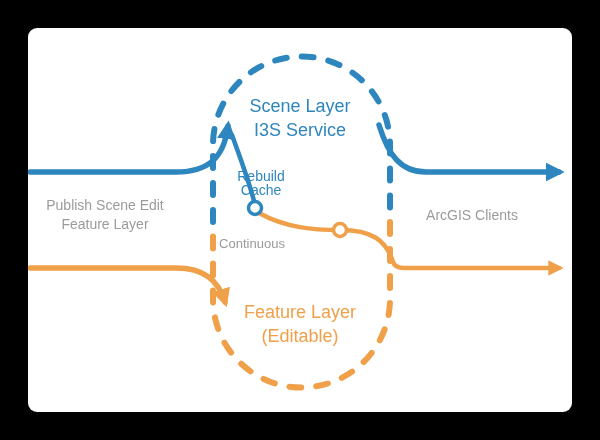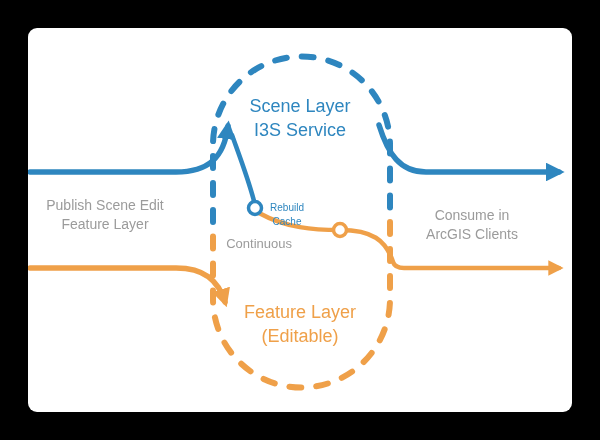--- a/index.html
+++ b/index.html
@@ -21,23 +21,23 @@
     position:absolute;left:28px;top:28px;width:544px;height:384px;
     background:var(--canvas);border-radius:9px;
   }
   .diagram-svg{position:absolute;left:0;top:0;}
   .label{position:absolute;text-align:center;}
   .label div{white-space:nowrap;}
   .scene-title{left:182px;top:66px;width:180px;color:var(--blue);font-size:18px;line-height:24px;}
   .feature-title{left:182px;top:272px;width:180px;color:var(--orange);font-size:18px;line-height:24px;}
   .publish-label{left:2px;top:168px;width:150px;color:var(--gray);font-size:14px;line-height:19px;}
   .consume-label{left:366px;top:178px;width:156px;color:var(--gray);font-size:14px;line-height:19px;}
-  .rebuild-label{left:224px;top:141px;width:70px;color:var(--blue);font-size:10px;line-height:14px;margin-top:32px;}
+  .rebuild-label{left:198px;top:141px;width:70px;color:var(--blue);font-size:14px;line-height:14px;}
   .edit-label{left:300px;top:168px;width:70px;color:var(--orange);font-size:12px;line-height:14px;}
-  .continuous-label{left:184px;top:208px;width:80px;color:var(--gray);font-size:13px;line-height:16px;text-align:right;}
+  .continuous-label{left:184px;top:208px;width:80px;color:var(--gray);font-size:13px;line-height:16px;}
 </style>
 </head>
 <body>
 
 <div class="frame">
   <div class="canvas">
 
     <svg class="diagram-svg" width="544" height="384" viewBox="0 0 544 384">
       <defs>
         <marker id="arrow-blue" viewBox="0 0 10 10" refX="7" refY="5" markerWidth="3.4" markerHeight="3.4" orient="auto">
@@ -75,21 +75,20 @@
       <div>Feature Layer</div>
       <div>(Editable)</div>
     </div>
 
     <div class="label publish-label">
       <div>Publish Scene Edit</div>
       <div>Feature Layer</div>
     </div>
 
     <div class="label consume-label">
-      <div>Consume in</div>
       <div>ArcGIS Clients</div>
     </div>
 
     <div class="label rebuild-label">
       <div>Rebuild</div>
       <div>Cache</div>
     </div>
 
 
     <div class="label continuous-label">

